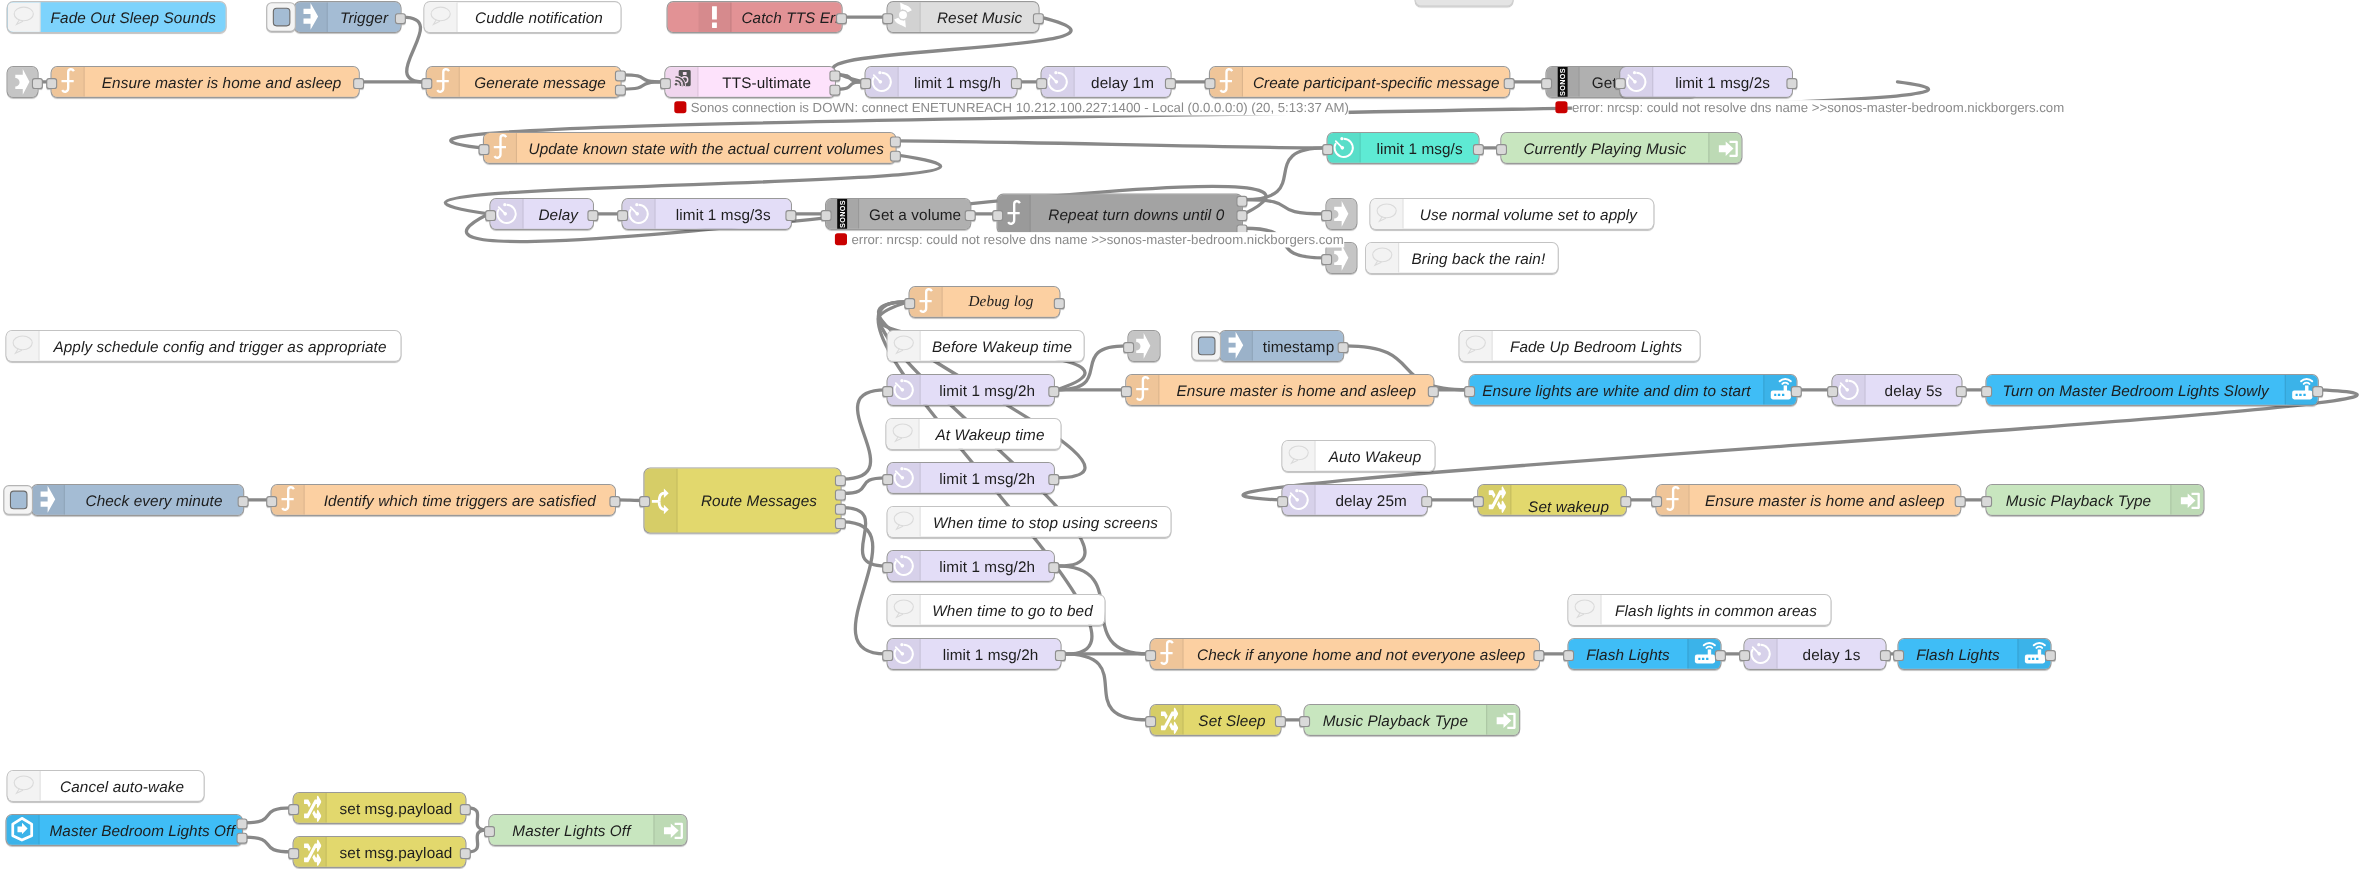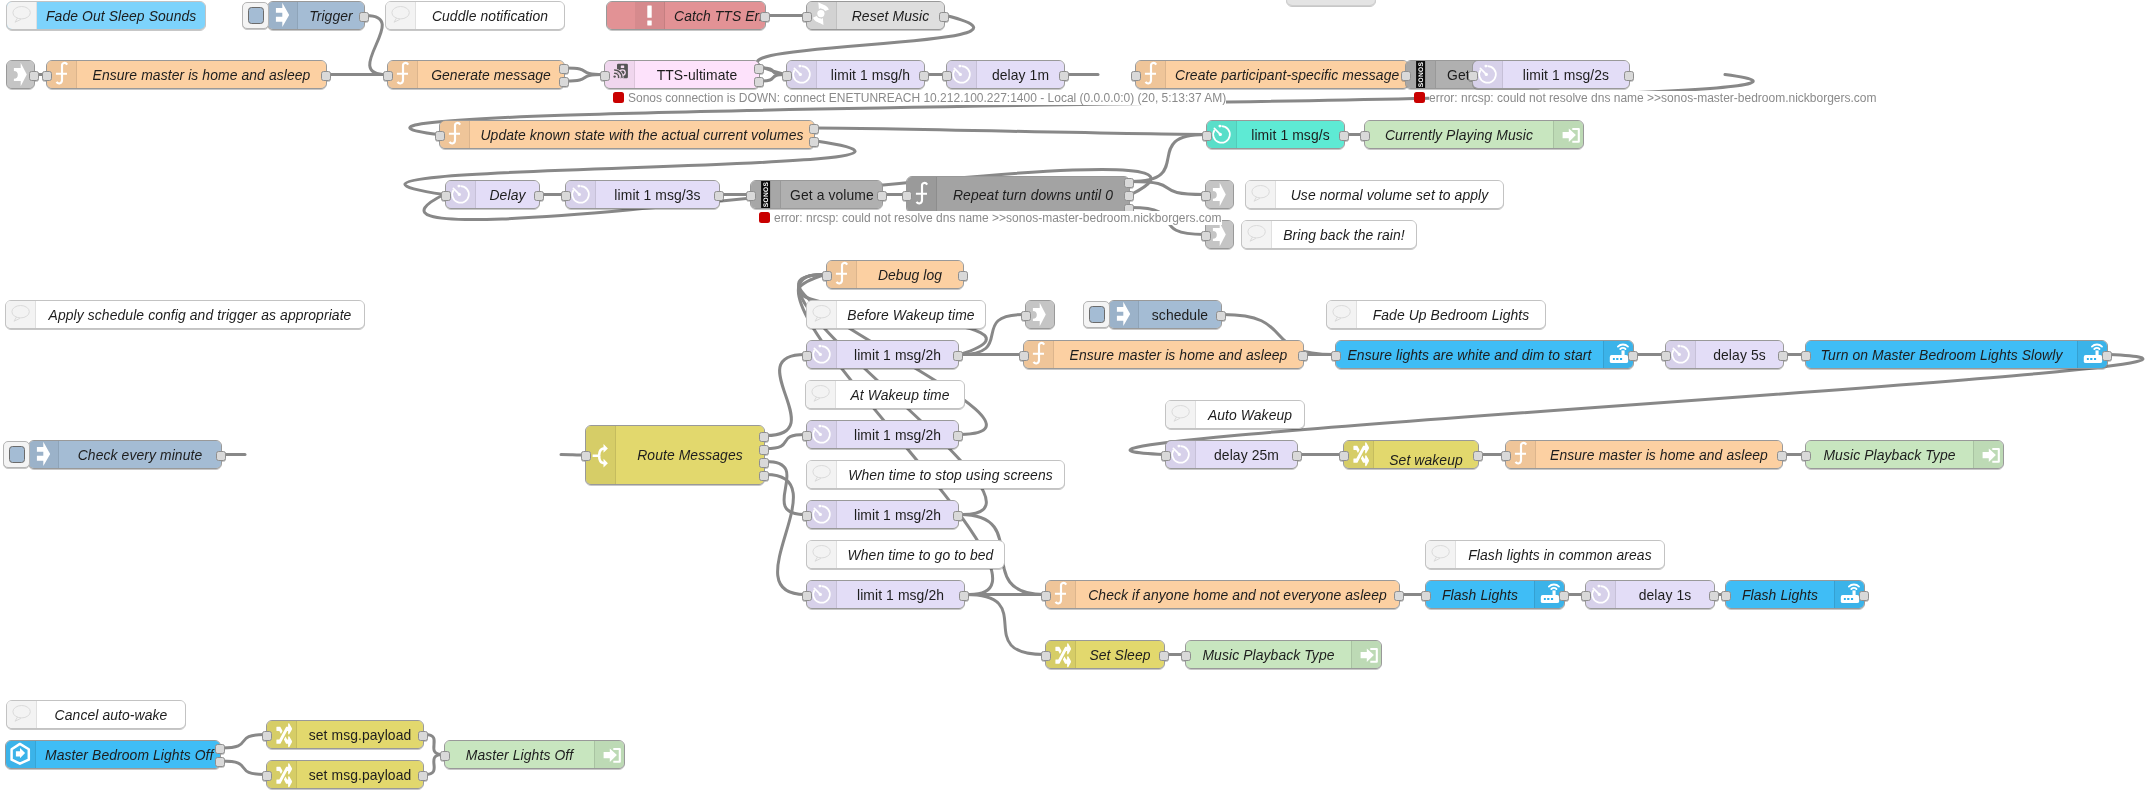--- a/index.html
+++ b/index.html
@@ -262,21 +262,21 @@
               <circle cx="12.9" cy="6.1" r="1.45" fill="#fff"></circle>
               <path d="M7.35 8.35 L13.3 14.4" stroke="#fff" stroke-width="1.6" stroke-linecap="round" fill="none"></path>
               <circle cx="13.3" cy="14.4" r="1.65" fill="#fff"></circle>
             </svg>
           </div>
           <div class="lbl">delay 1m</div>
         </div>
         <div class="port in" style="top: 9.5px;"></div>
         <div class="port out" style="top: 9.5px;"></div>
       </div>
-      <div class="node it" style="left: 1135px; top: 60px; width: 274px; height: 29px;">
+      <div class="node it" style="left: 1099px; top: 60px; width: 274px; height: 29px;">
         <div class="nbody" style="background: rgb(252, 208, 162);">
           <div class="ic" style="flex: 0 0 29px; width: 29px; background: rgba(0, 0, 0, 0.05);">
             <svg viewBox="0 0 29 29" width="29" height="29">
               <g fill="none" stroke="#fff" stroke-width="2.15" stroke-linecap="butt">
                 <path d="M15.0 20.0 L15.0 5.6 C15.0 2.6 18.4 1.9 20.2 4.6"></path>
                 <path d="M15.0 20.0 C15.0 23.6 11.4 24.6 9.5 21.9"></path>
                 <path d="M8.9 13.7 L20.0 13.7"></path>
               </g>
             </svg>
           </div>
@@ -461,21 +461,21 @@
             <svg viewBox="0 0 29 29" width="29" height="29">
               <g fill="none" stroke="#dadada" stroke-width="1.0">
                 <ellipse cx="14.6" cy="11.7" rx="8.7" ry="6.2"></ellipse>
                 <path d="M10.6 16.9 L8.0 21.2 L13.9 18.4"></path>
               </g>
             </svg>
           </div>
           <div class="lbl">Bring back the rain!</div>
         </div>
       </div>
-      <div class="node it" style="left: 826px; top: 260px; width: 138px; height: 29px;">
+      <div class="node it" style="left: 826px; top: 260px; width: 138px; height: 29px; font-family: Liberation Serif, serif;">
         <div class="nbody" style="background: rgb(252, 208, 162);">
           <div class="ic" style="flex: 0 0 29px; width: 29px; background: rgba(0, 0, 0, 0.05);">
             <svg viewBox="0 0 29 29" width="29" height="29">
               <g fill="none" stroke="#fff" stroke-width="2.15" stroke-linecap="butt">
                 <path d="M15.0 20.0 L15.0 5.6 C15.0 2.6 18.4 1.9 20.2 4.6"></path>
                 <path d="M15.0 20.0 C15.0 23.6 11.4 24.6 9.5 21.9"></path>
                 <path d="M8.9 13.7 L20.0 13.7"></path>
               </g>
             </svg>
           </div>
@@ -520,21 +520,21 @@
         </div>
         <div class="port in" style="top: 9.5px;"></div>
       </div>
       <div class="node" style="left: 1108px; top: 300px; width: 114px; height: 29px;">
         <div class="nbody" style="background: rgb(164, 188, 212);">
           <div class="ic" style="flex: 0 0 29px; width: 29px; background: rgba(0, 0, 0, 0.05);">
             <svg viewBox="0 0 29 29" width="29" height="29">
               <path d="M14.3 1.7 L21.2 13.9 L14.3 26.1 L14.3 20.7 L7.9 20.7 L7.9 15.8 L14.3 15.8 L14.3 11.7 L7.9 11.7 L7.9 6.9 L14.3 6.9 Z" fill="#fff"></path>
             </svg>
           </div>
-          <div class="lbl">schedule</div>
+          <div class="lbl">timestamp</div>
         </div>
         <div class="port out" style="top: 9.5px;"></div>
         <div class="injbtn">
           <i style="background: rgb(164, 188, 212);"></i>
         </div>
       </div>
       <div class="node it" style="left: 1326px; top: 300px; width: 220px; height: 29px; border-color: rgb(195, 195, 195);">
         <div class="nbody" style="background: rgb(255, 255, 255);">
           <div class="ic" style="flex: 0 0 29px; width: 29px; background: rgb(243, 243, 243);">
             <svg viewBox="0 0 29 29" width="29" height="29">
@@ -688,20 +688,36 @@
             <svg viewBox="0 0 29 29" width="29" height="29">
               <path d="M14.3 1.7 L21.2 13.9 L14.3 26.1 L14.3 20.7 L7.9 20.7 L7.9 15.8 L14.3 15.8 L14.3 11.7 L7.9 11.7 L7.9 6.9 L14.3 6.9 Z" fill="#fff"></path>
             </svg>
           </div>
           <div class="lbl">Check every minute</div>
         </div>
         <div class="port out" style="top: 9.5px;"></div>
         <div class="injbtn">
           <i style="background: rgb(164, 188, 212);"></i>
         </div>
+      </div>
+      <div class="node it" style="left: 246px; top: 440px; width: 314px; height: 29px;">
+        <div class="nbody" style="background: rgb(252, 208, 162);">
+          <div class="ic" style="flex: 0 0 29px; width: 29px; background: rgba(0, 0, 0, 0.05);">
+            <svg viewBox="0 0 29 29" width="29" height="29">
+              <g fill="none" stroke="#fff" stroke-width="2.15" stroke-linecap="butt">
+                <path d="M15.0 20.0 L15.0 5.6 C15.0 2.6 18.4 1.9 20.2 4.6"></path>
+                <path d="M15.0 20.0 C15.0 23.6 11.4 24.6 9.5 21.9"></path>
+                <path d="M8.9 13.7 L20.0 13.7"></path>
+              </g>
+            </svg>
+          </div>
+          <div class="lbl">Identify which time triggers are satisfied</div>
+        </div>
+        <div class="port in" style="top: 9.5px;"></div>
+        <div class="port out" style="top: 9.5px;"></div>
       </div>
       <div class="node it" style="left: 585px; top: 425px; width: 180px; height: 60px;">
         <div class="nbody" style="background: rgb(226, 216, 109);">
           <div class="ic" style="flex: 0 0 29px; width: 29px; background: rgba(0, 0, 0, 0.05);">
             <svg viewBox="0 0 29 29" width="29" height="29">
               <g fill="none" stroke="#fff" stroke-width="2.5" stroke-linecap="butt">
                 <path d="M6.6 14.8 L13.3 14.8"></path>
                 <path d="M13.3 14.8 C13.3 14.8 12.6 7.4 18.0 7.4"></path>
                 <path d="M13.3 14.8 C13.3 14.8 12.6 22.2 18.0 22.2"></path>
               </g>

